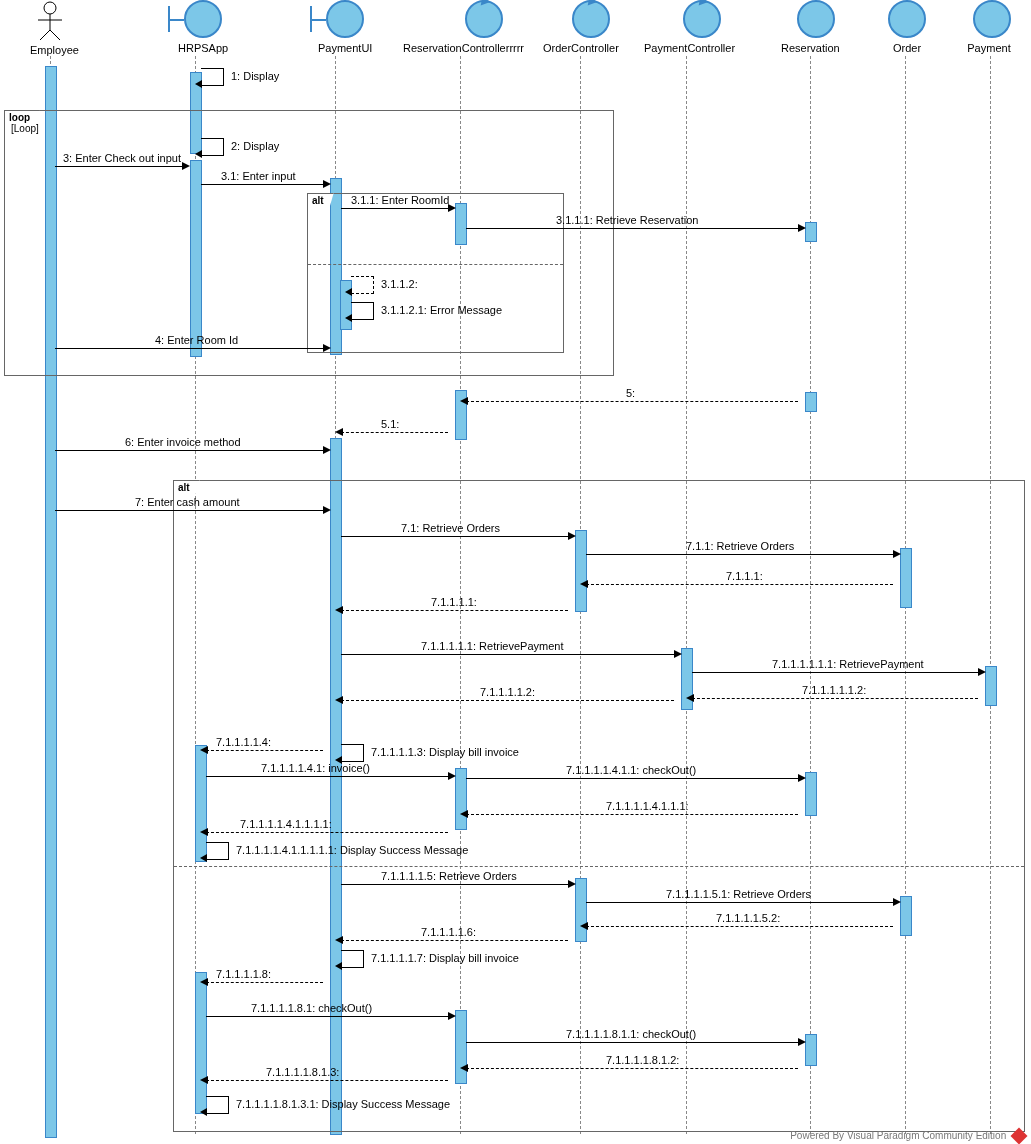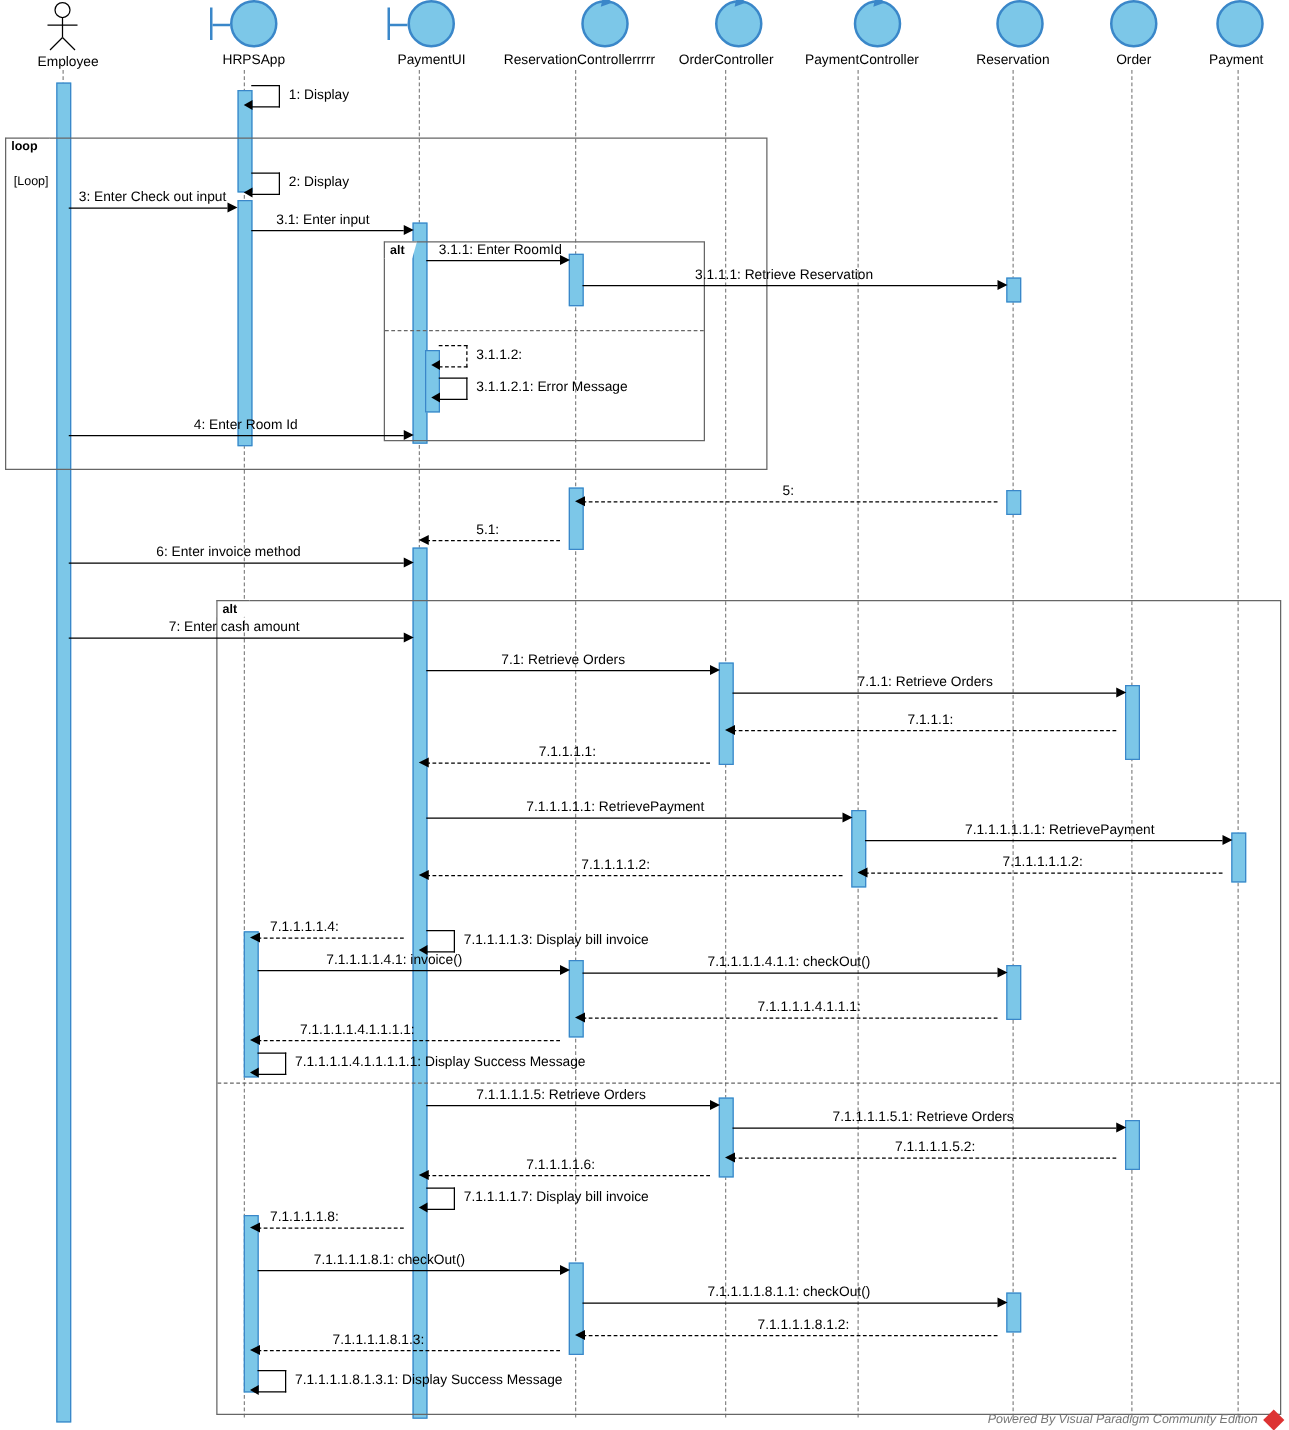--- a/index.html
+++ b/index.html
@@ -84,21 +84,21 @@
     background: #fff;
     border: 1px solid #666;
     border-right: none;
     border-bottom: none;
     padding: 1px 10px 1px 4px;
     font-weight: bold;
     font-size: 10px;
     clip-path: polygon(0 0, 100% 0, 85% 100%, 0 100%);
   }
   .frag .guard {
-    position: absolute; top: 29px; left: 6px; font-size: 10px;
+    position: absolute; top: 12px; left: 6px; font-size: 10px;
   }
   .frag .divider {
     position:absolute; left:0; right:0; border-top:1px dashed #666;
   }
 
   
   .msg {
     position: absolute;
     font-size: 11px;
   }
@@ -142,21 +142,21 @@
     position:absolute; left:-6px; top:12px;
     width:0;height:0;
     border-top:4px solid transparent;
     border-bottom:4px solid transparent;
     border-right:7px solid #000;
   }
   .selfmsg .text { position:absolute; left: 30px; top: 2px; white-space:nowrap; }
 
   .footer {
     position:absolute; right:6px; bottom:2px;
-    font-size:10px; color:#777; font-style:italic;
+    font-size:10px; color:#777; 
   }
   .footer .icon {
     display:inline-block; width:12px;height:12px;
     background:#d33; transform:rotate(45deg); vertical-align:middle; margin-left:4px;
   }
 </style>
 </head>
 <body>
 
 <div class="canvas">
@@ -375,21 +375,21 @@
 
   <div class="msg ret" style="left:692px; top:690px; width:294px">
     <div class="line" style="left:0; width:286px"></div>
     <div class="arrow-l" style="left:-6px"></div>
     <div class="text" style="left:110px">7.1.1.1.1.1.2:</div>
   </div>
 
   <div class="msg ret" style="left:341px; top:692px; width:341px">
     <div class="line" style="left:0; width:333px"></div>
     <div class="arrow-l" style="left:-6px"></div>
-    <div class="text" style="left:124px">7.1.1.1.1.2:</div>
+    <div class="text" style="left:139px">7.1.1.1.1.2:</div>
   </div>
 
   <div class="selfmsg" style="left:341px; top:744px">
     <div class="box"></div>
       <div class="arrow"></div>
     <div class="text">7.1.1.1.1.3: Display bill invoice</div>
   </div>
 
   <div class="msg ret" style="left:206px; top:742px; width:125px">
     <div class="line" style="left:0; width:117px"></div>

